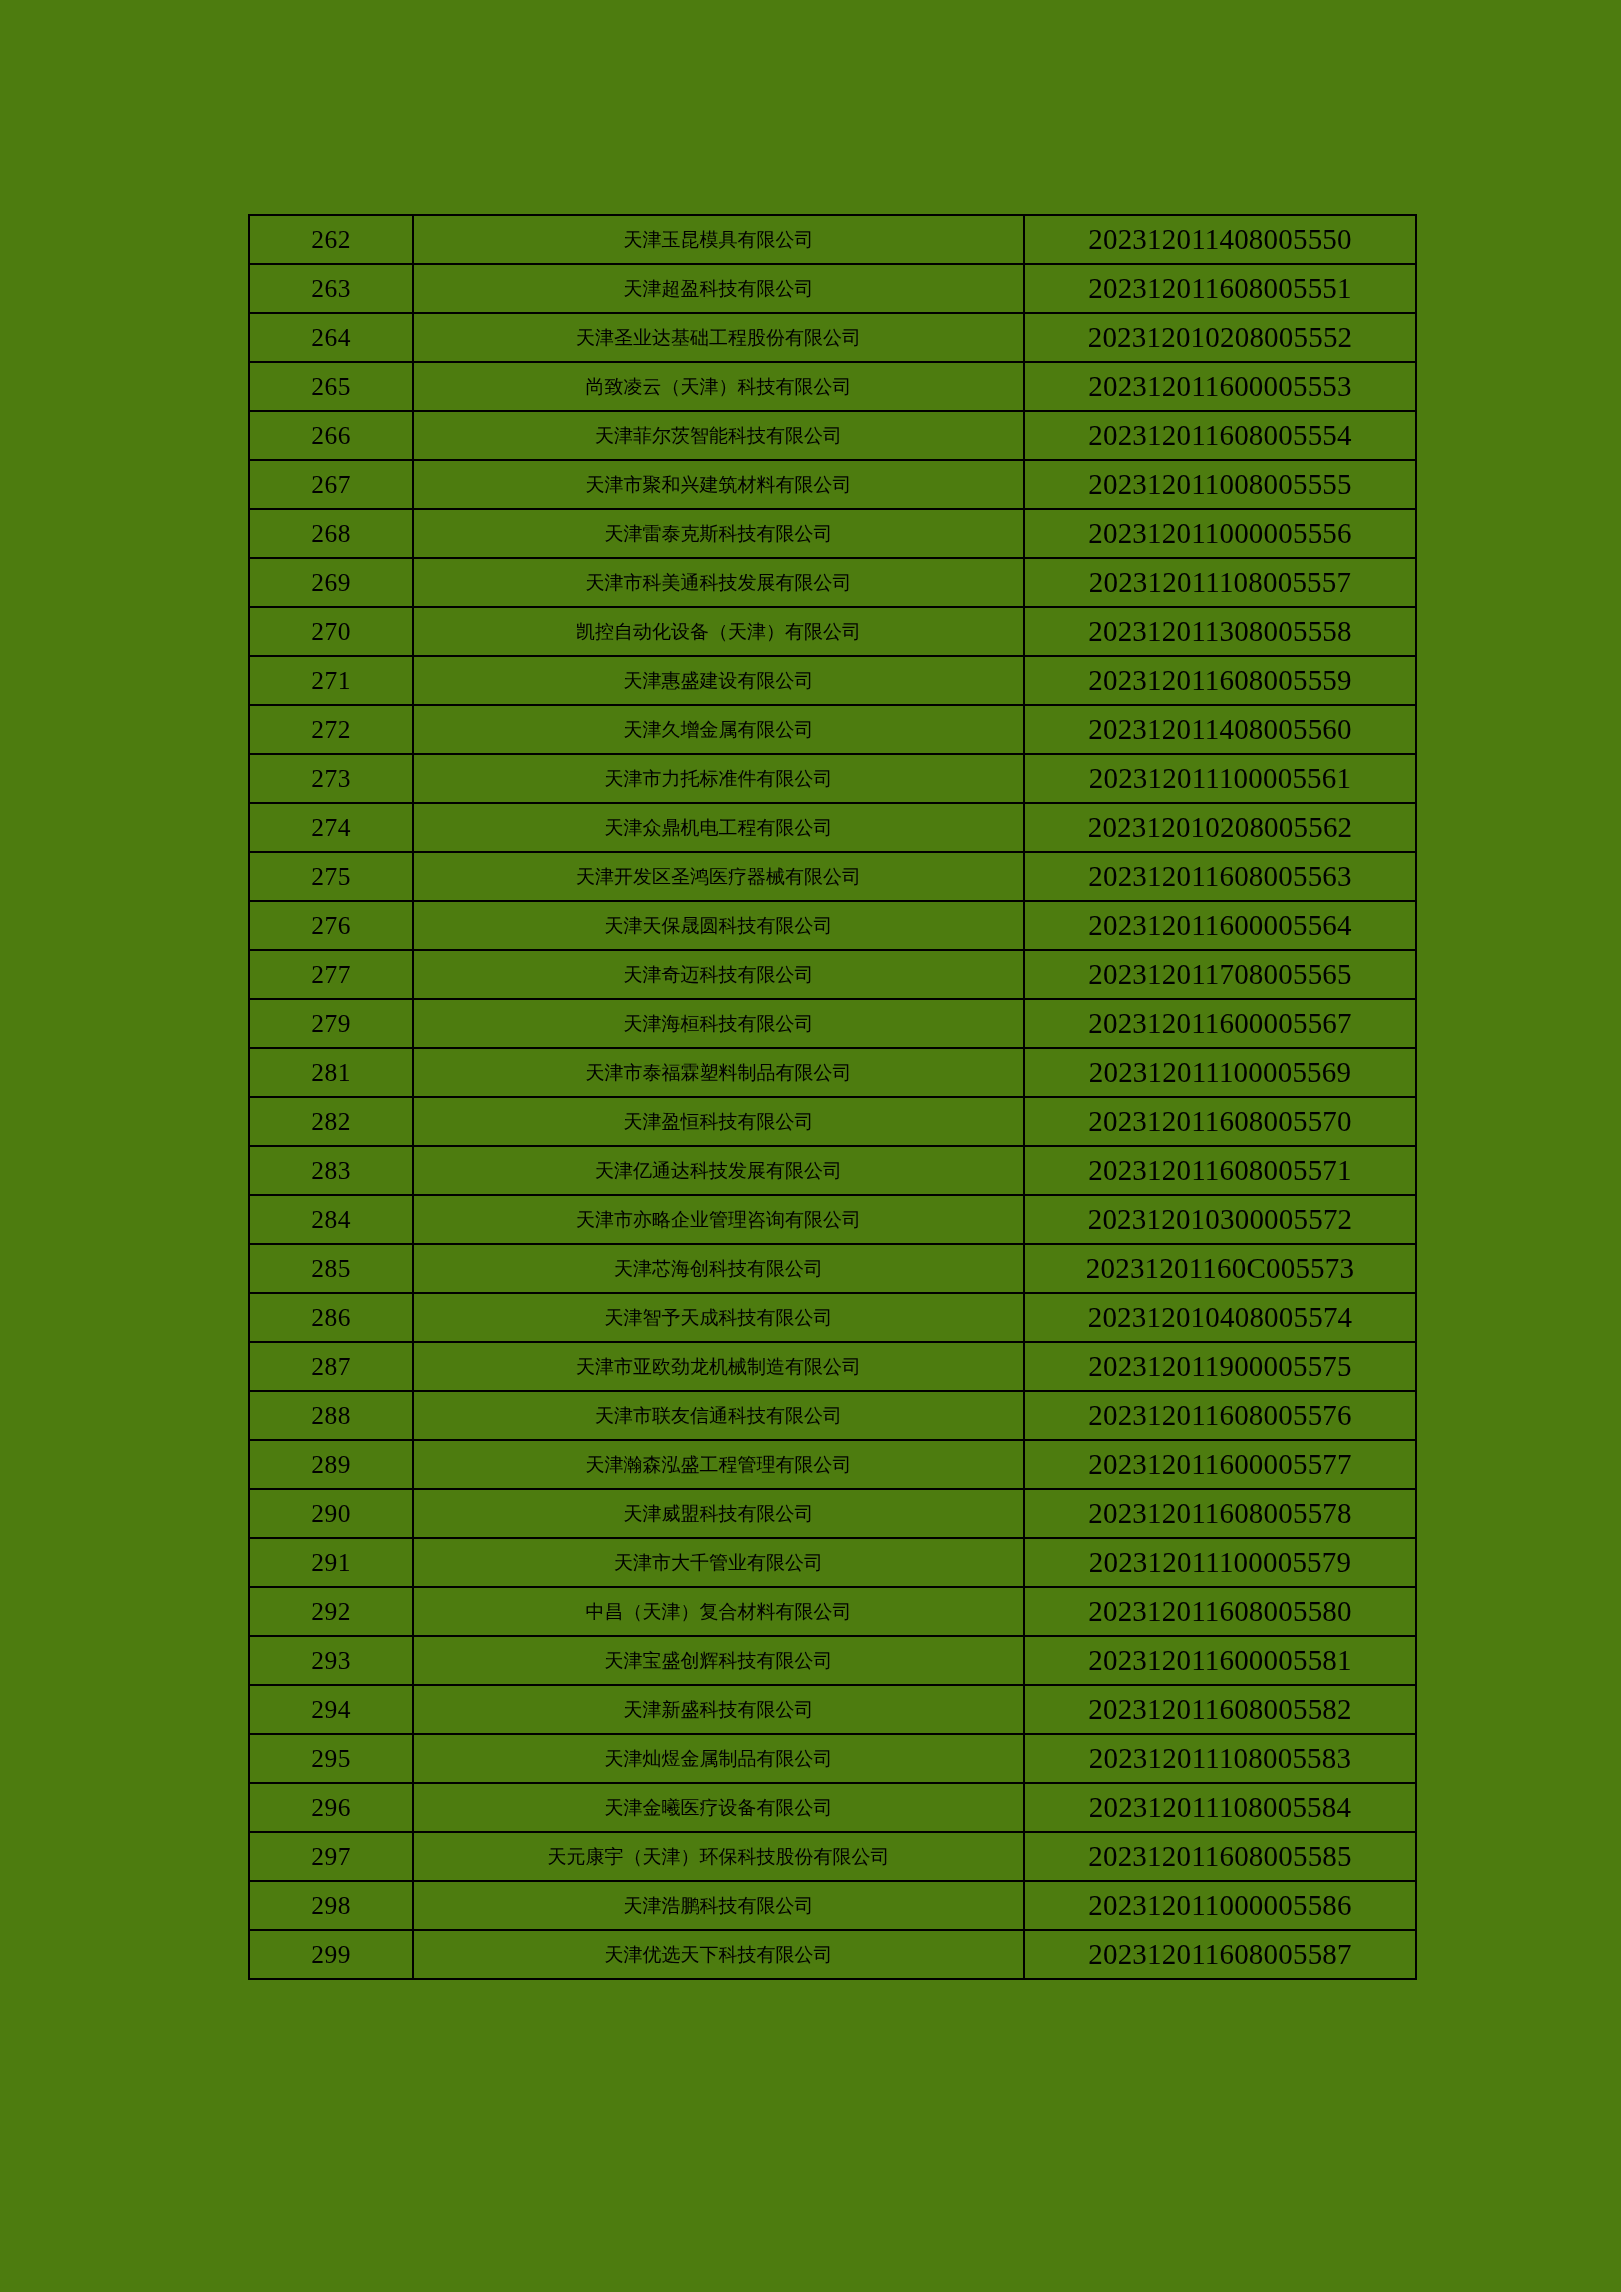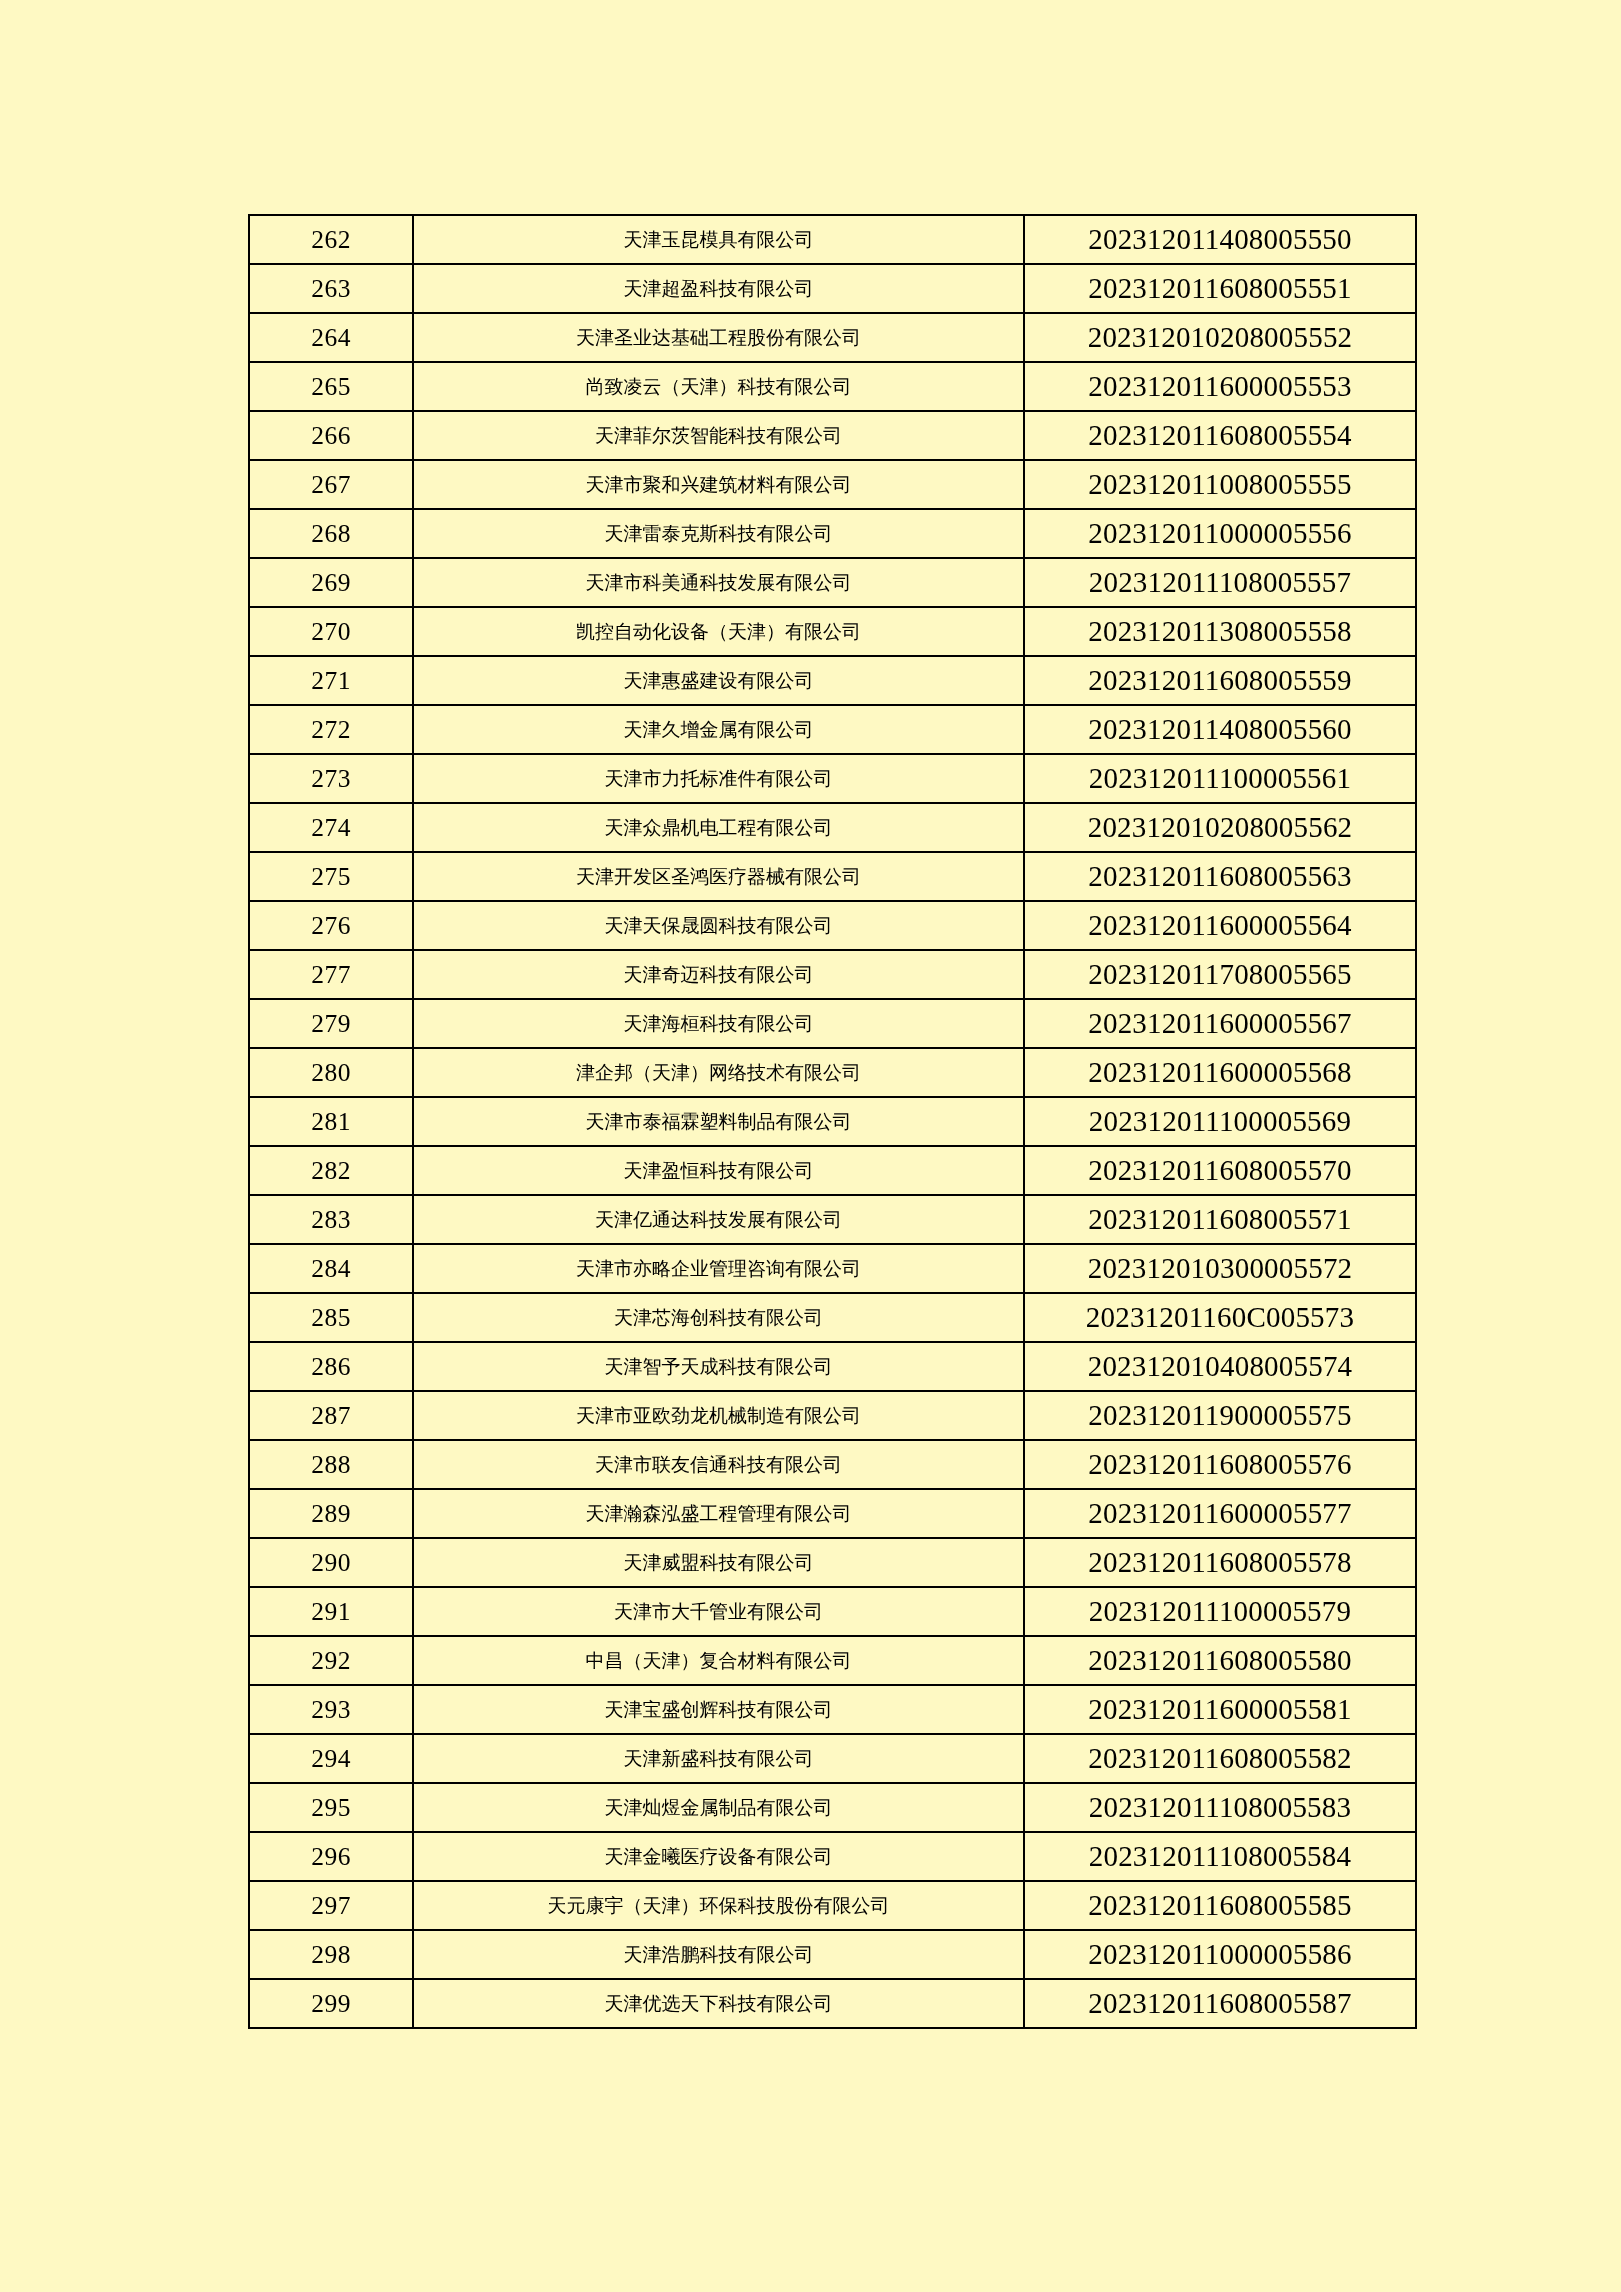--- a/index.html
+++ b/index.html
@@ -4,21 +4,21 @@
 <style>
   html, body {
     margin: 0;
     padding: 0;
     background: #e8e8e8;
   }
   .sheet {
     position: relative;
     width: 1621px;
     height: 2293px;
-    background: #fef9c3;
+    background: #4d7c0f;
     font-family: "Liberation Serif", "DejaVu Serif", serif;
     color: #000000;
     overflow: hidden;
   }
   table.roster {
     position: absolute;
     left: 248px;
     top: 214px;
     width: 1166px;
     border-collapse: collapse;
@@ -154,25 +154,20 @@
     <td class="cell-code">202312011708005565</td>
   </tr>
 
 
   <tr>
     <td class="cell-no">279</td>
     <td class="cell-company">天津海桓科技有限公司</td>
     <td class="cell-code">202312011600005567</td>
   </tr>
 
-  <tr>
-    <td class="cell-no">280</td>
-    <td class="cell-company">津企邦（天津）网络技术有限公司</td>
-    <td class="cell-code">202312011600005568</td>
-  </tr>
 
   <tr>
     <td class="cell-no">281</td>
     <td class="cell-company">天津市泰福霖塑料制品有限公司</td>
     <td class="cell-code">202312011100005569</td>
   </tr>
 
   <tr>
     <td class="cell-no">282</td>
     <td class="cell-company">天津盈恒科技有限公司</td>

